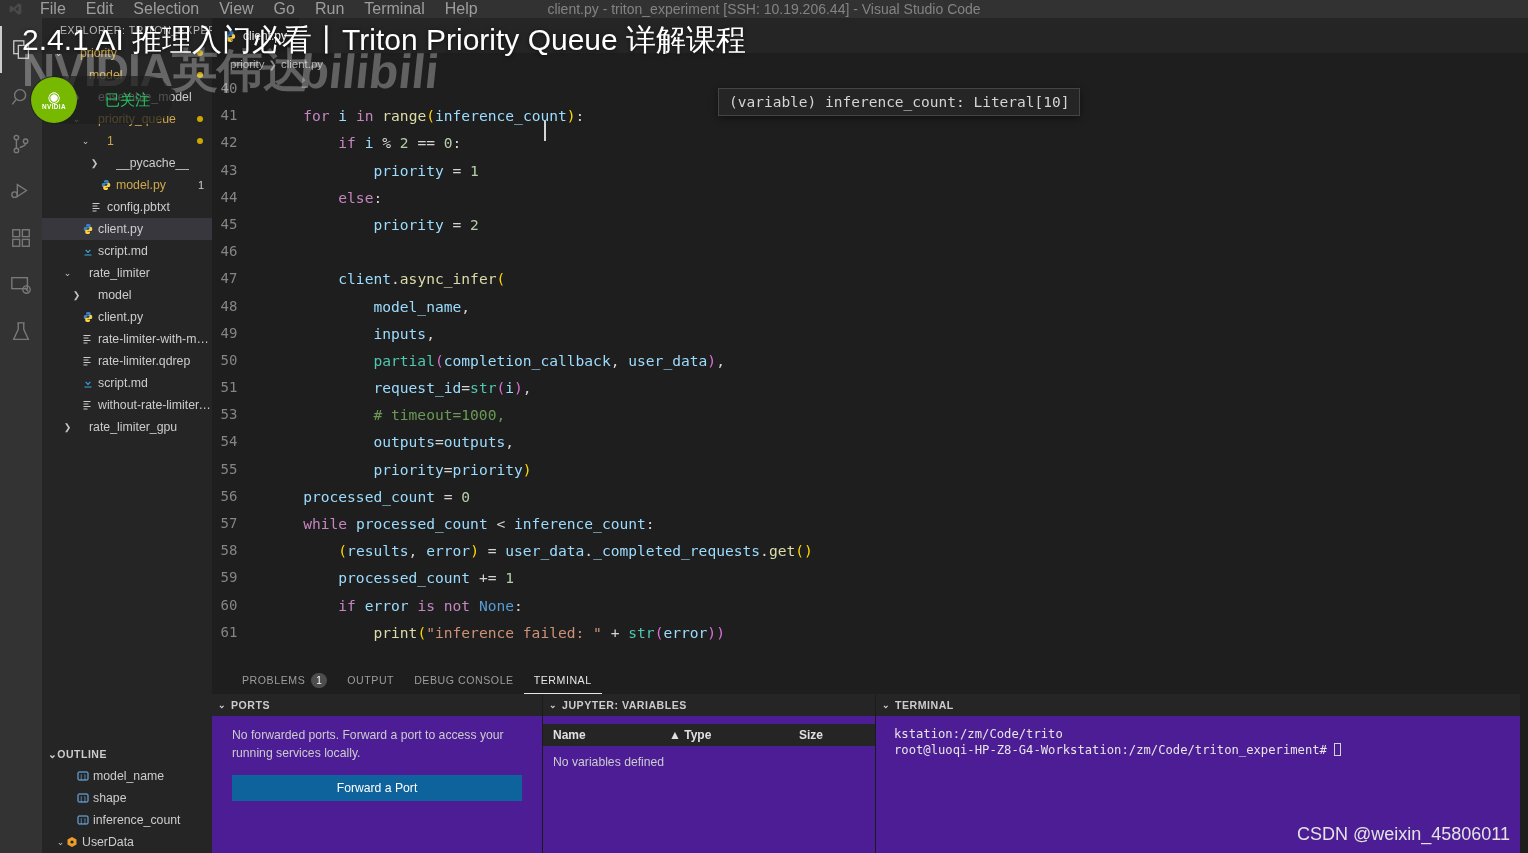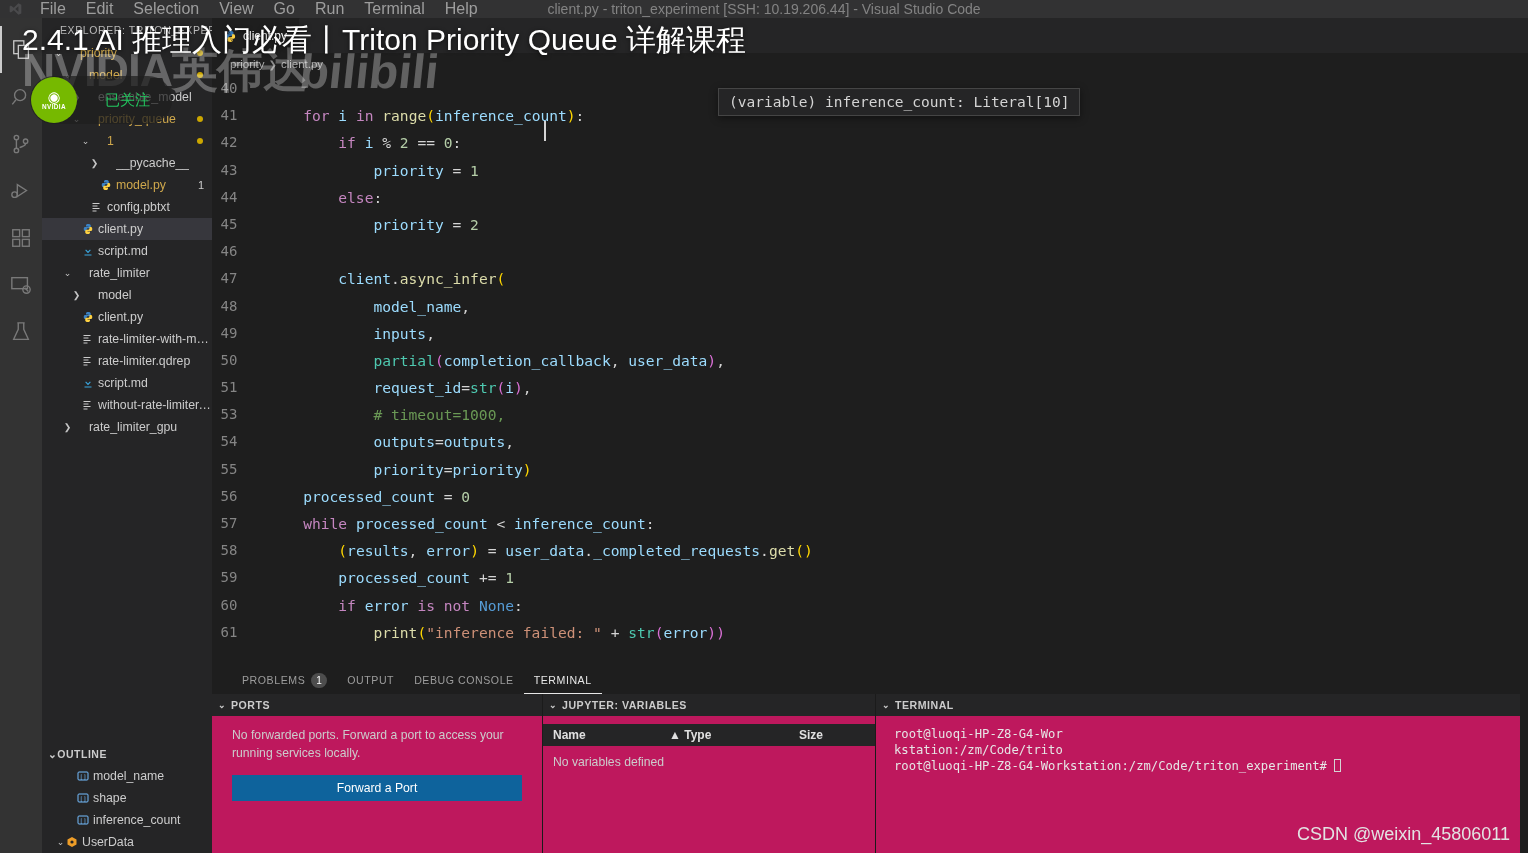--- a/index.html
+++ b/index.html
@@ -104,21 +104,21 @@
   .hover-tip {
     position: absolute; left: 506px; top: 70px; background: #252526;
     border: 1px solid #454545; padding: 5px 10px; z-index: 40;
     font-family: "DejaVu Sans Mono", "Liberation Mono", monospace;
     font-size: 14.5px; color: #d4d4d4; white-space: pre;
     box-shadow: 0 2px 8px rgba(0,0,0,.45);
   }
   .caret { position: absolute; width: 2px; height: 20px; background: #d4d4d4; }
 
   
-  .panel { position: absolute; left: 212px; right: 8px; bottom: 0; height: 186px; background: #be185d; }
+  .panel { position: absolute; left: 212px; right: 8px; bottom: 0; height: 186px; background: #4c1d95; }
   .panel-tabs { height: 27px; display: flex; align-items: center; gap: 0; padding-left: 20px; background: #1e1e1e; }
   .ptab {
     font-size: 10.6px; letter-spacing: .55px; color: #9d9d9d; padding: 0 10px;
     line-height: 27px; display: flex; align-items: center; gap: 6px; white-space: nowrap;
   }
   .ptab.active { color: #e7e7e7; box-shadow: inset 0 -1px 0 0 #e7e7e7; }
   .pbadge {
     background: #4d4d4d; color: #fff; border-radius: 9px; min-width: 16px; height: 15px;
     font-size: 10px; display: inline-flex; align-items: center; justify-content: center; padding: 0 4px;
   }
@@ -543,21 +543,20 @@
           <div class="var-empty">No variables defined</div>
         </div>
       </div>
 
       <div class="pane" style="flex:1 1 auto; border-right:none;">
         <div class="pane-head">
           <span class="chev">⌄</span>
           <span>TERMINAL</span>
         </div>
         <div style="padding:10px 0 0 18px;">
-          <div class="term-line">root@luoqi-HP-Z8-G4-Wor</div>
           <div class="term-line">kstation:/zm/Code/trito</div>
           <div class="term-line"><span>root@luoqi-HP-Z8-G4-Workstation:/zm/Code/triton_experiment# </span><span class="term-cursor"></span></div>
         </div>
       </div>
 
     </div>
   </div>
 
   <div class="wm-nvidia">NVIDIA英伟达</div>
   <div class="wm-bili">bilibili</div>

